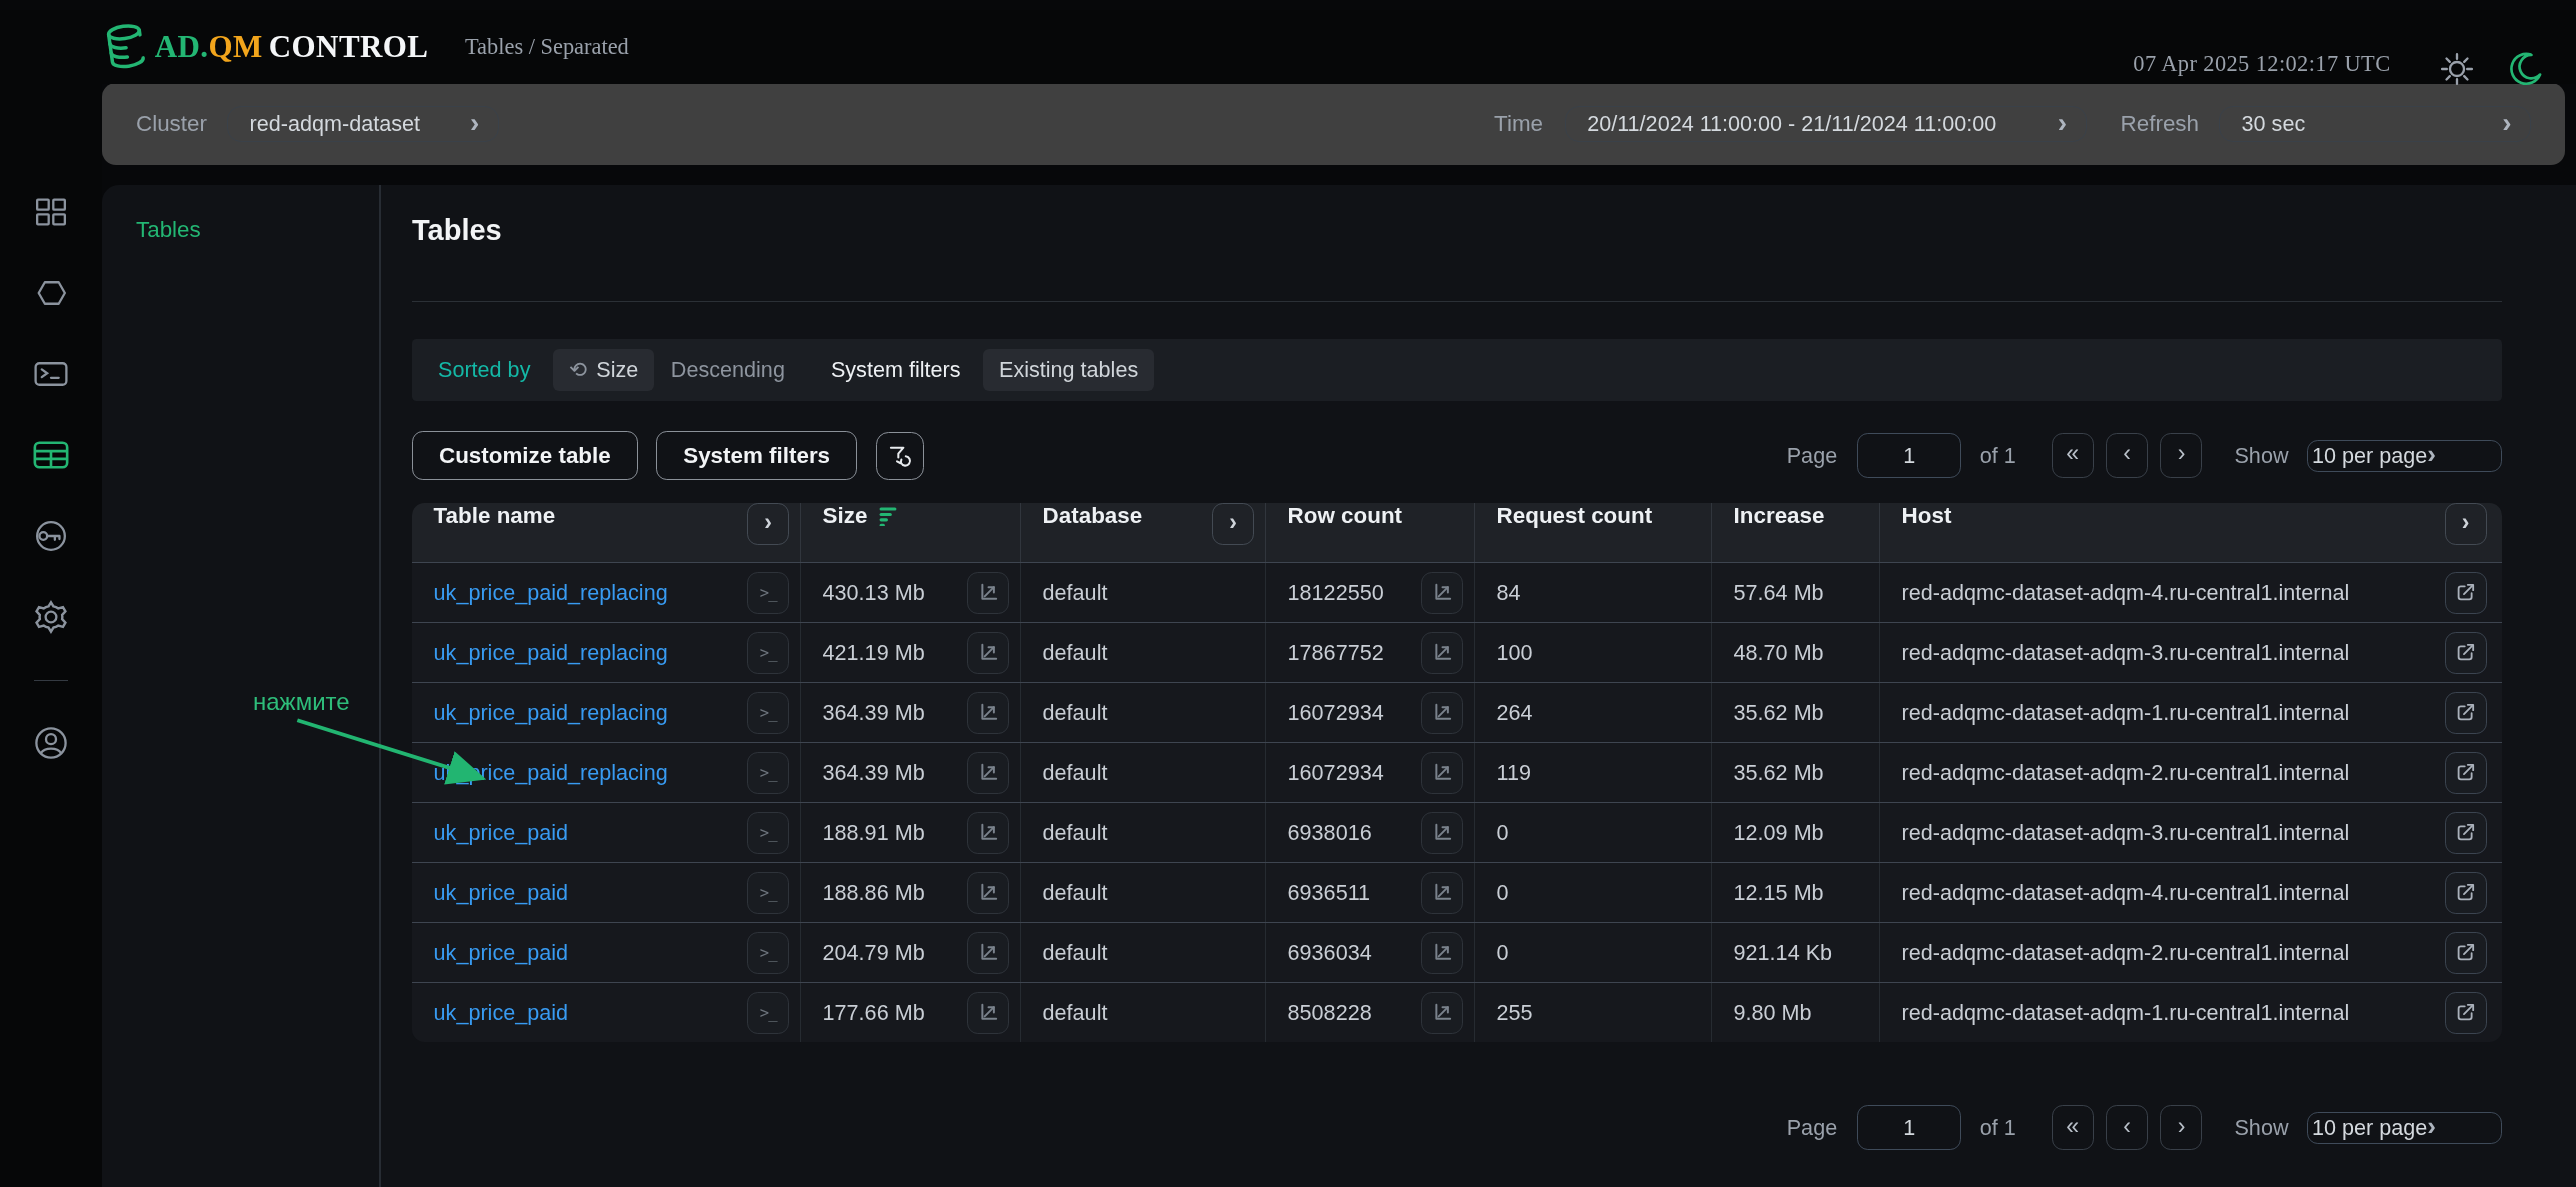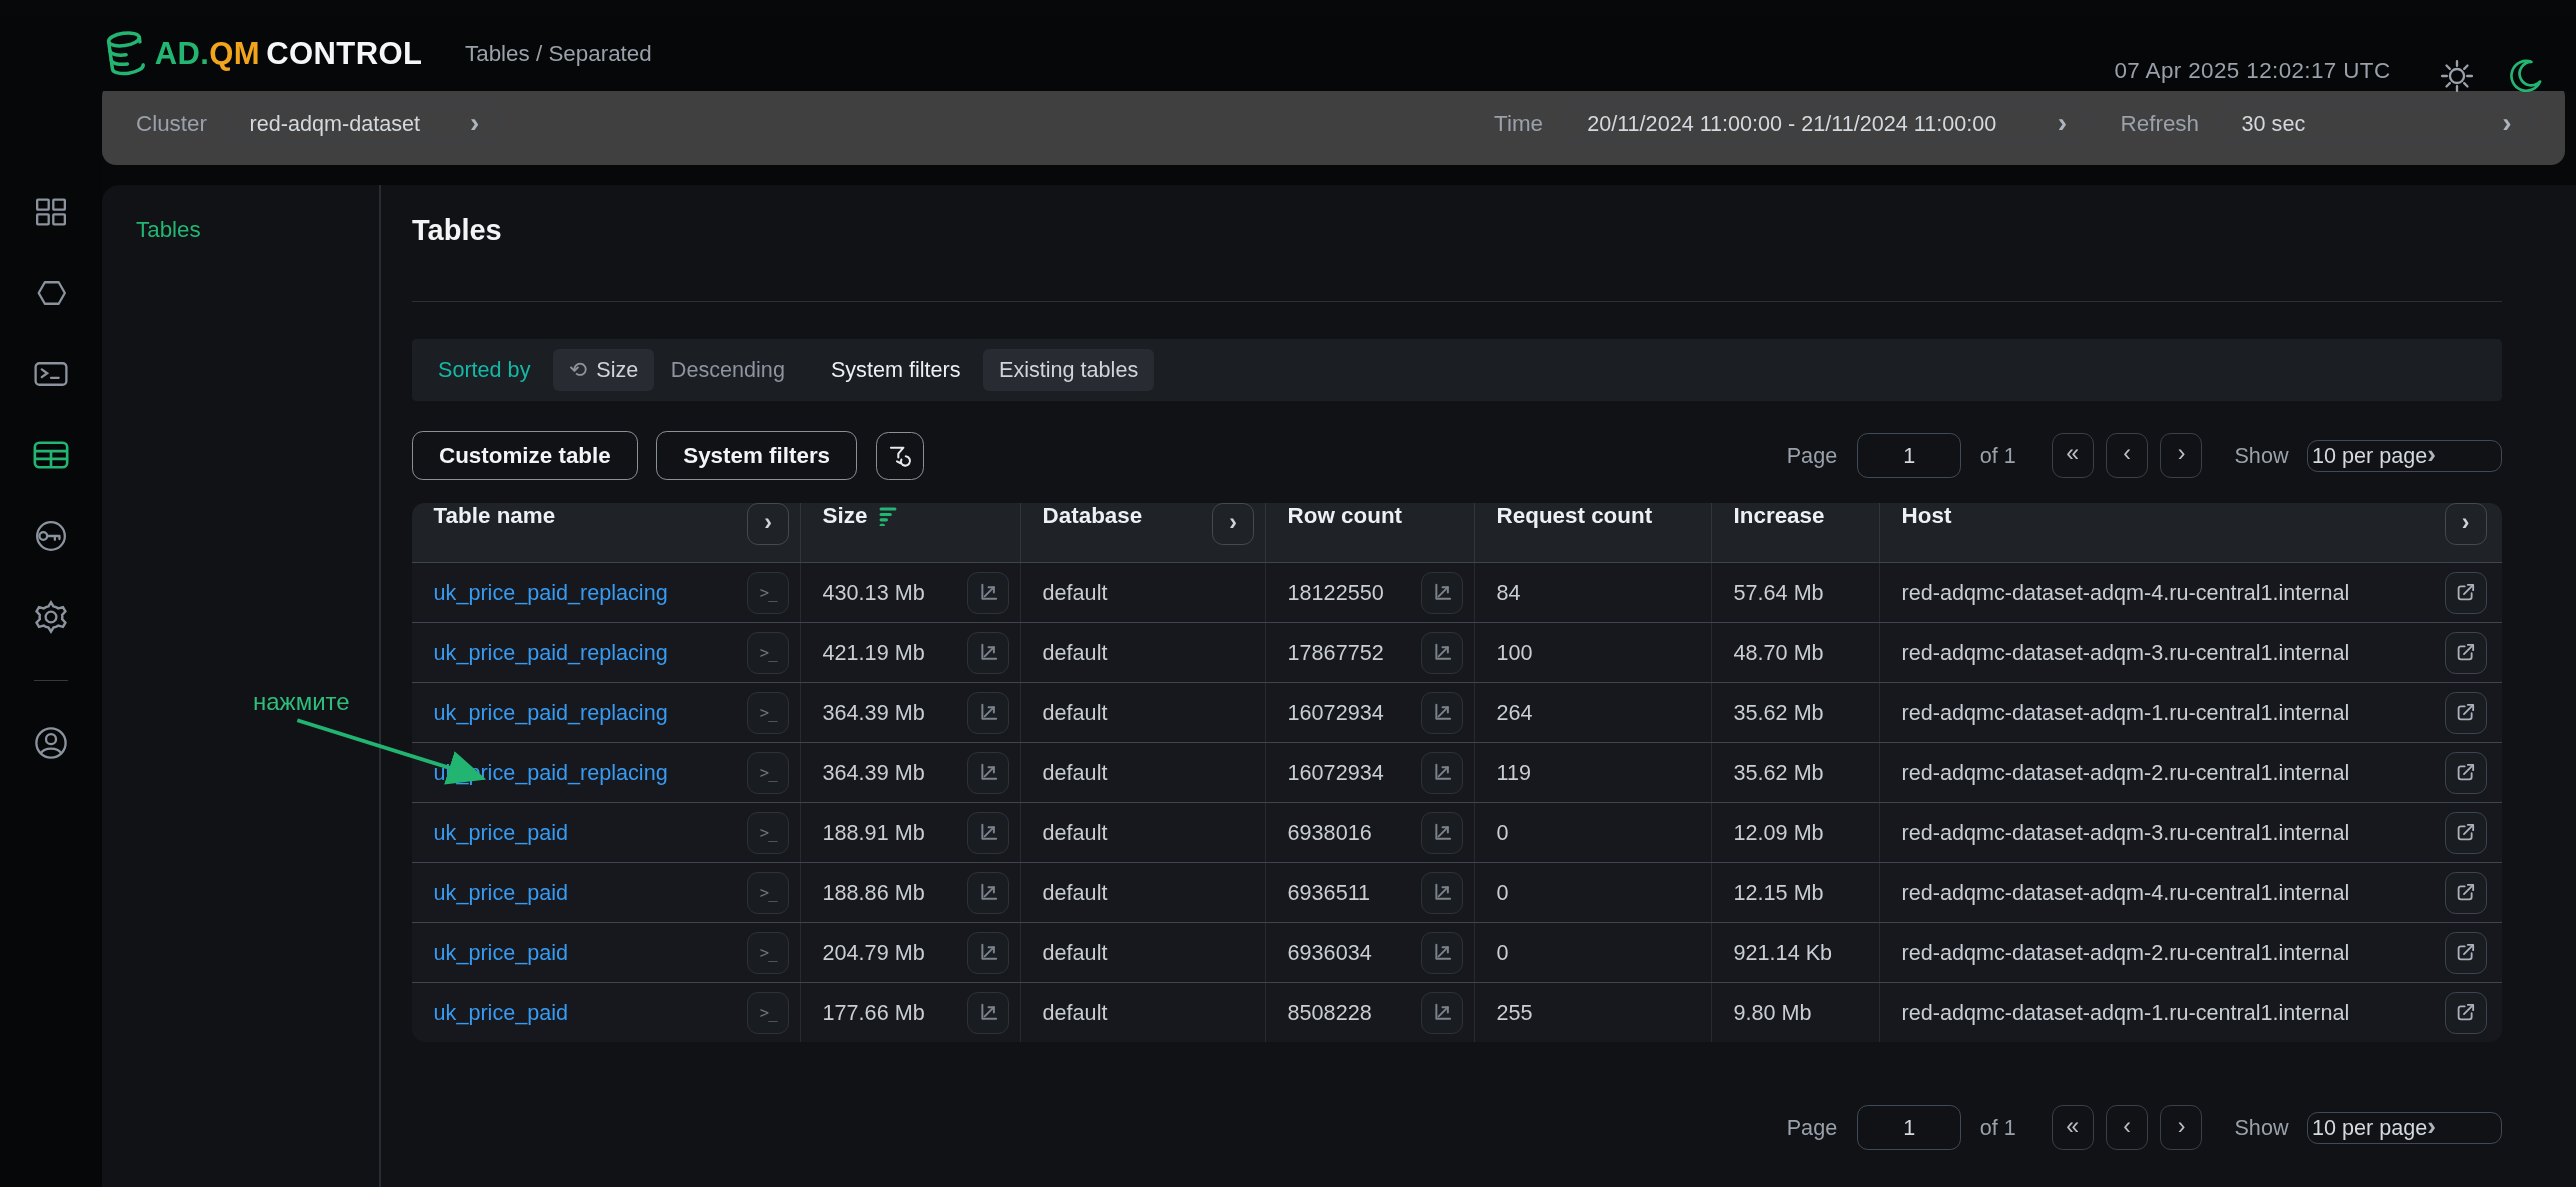--- a/index.html
+++ b/index.html
@@ -1,19 +1,19 @@
 <!DOCTYPE html>
 <html style="font-size:12.4px"><head>
 <meta charset="utf-8">
 <style>
   * { margin:0; padding:0; box-sizing:border-box; }
   html,body { width:2576px; height:1188px; background:#07080a; font-family:"Liberation Sans", sans-serif; overflow:hidden; position:relative; color:#c9ced5; }
 
   
-  .top-header { position:absolute; left:0; top:17px; width:2576px; height:74px; background:#060708; display:flex; align-items:center; z-index:3; }
+  .top-header { position:absolute; left:0; top:10px; width:2576px; height:74px; background:#060708; display:flex; align-items:center; z-index:3;font-family:Liberation Serif, serif; }
   .logo-wrap { position:absolute; left:105px; display:flex; align-items:center; gap:7.7px; }
   .logo-text { font-size:31px; font-weight:bold; letter-spacing:0.4px; }
   .logo-ad { color:#23b673; } .logo-qm { color:#f2a51c; } .logo-control { color:#f4f6f8; margin-left:6.2px; }
   .breadcrumb { position:absolute; left:465px; font-size:22.4px; color:#9aa1ab; }
   .header-right { position:absolute; right:32px; display:flex; align-items:flex-start; gap:33px;margin-top:44px; }
   .datetime { font-size:22.4px; color:#9aa1ab; margin-right:15.5px; letter-spacing:0.4px; }
 
   
   .filter-bar { position:absolute; left:102px; top:83px; width:2463px; height:82px; background:#404040; border-radius:14px; display:flex; align-items:center; padding:0 34px; z-index:2; }
   .fb-label { font-size:22.4px; color:#9aa1ab; }

